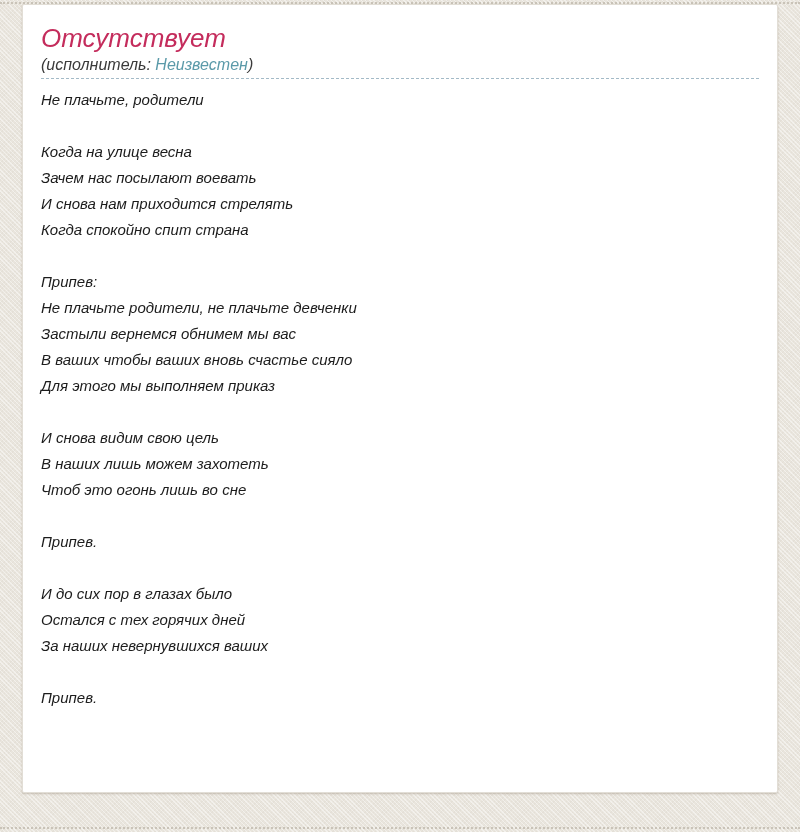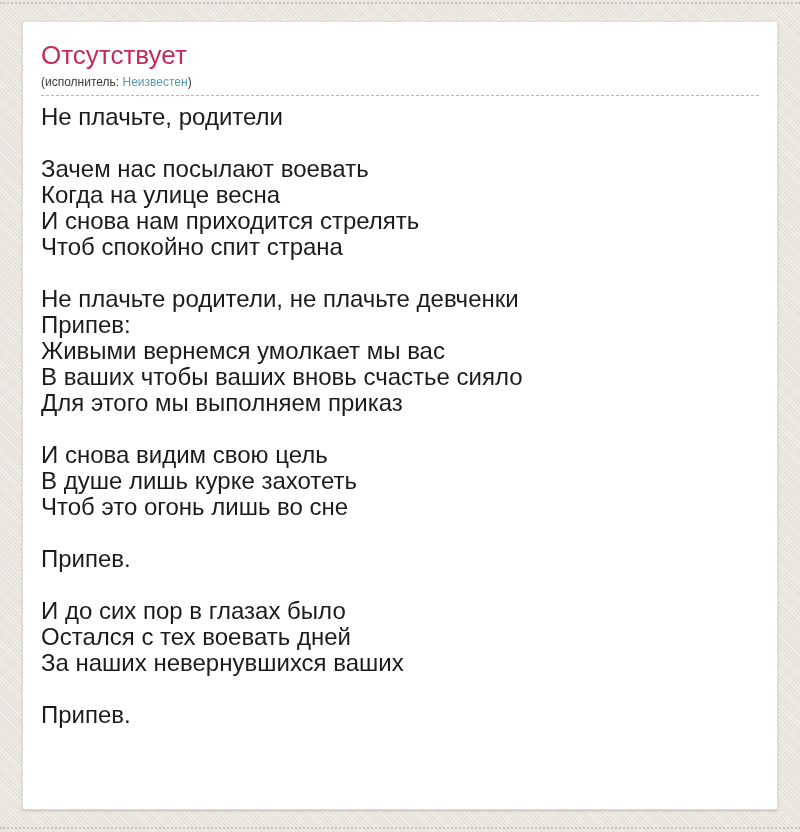--- a/index.html
+++ b/index.html
@@ -24,92 +24,93 @@
     position:relative;
   }
   .page-edge{
     position:absolute;left:0;right:0;height:0;
     border-top:2px dotted var(--edge-dots);
   }
   .page-edge.top{top:2px;}
   .page-edge.bottom{bottom:3px;}
   .card{
     position:absolute;
-    left:22px;top:21px;
+    left:22px;top:4px;
     width:756px;height:789px;
     background:var(--card-background);
     border:1px solid var(--card-border);
     border-radius:2px;
     box-shadow:0 1px 2px rgba(150,140,125,0.45);
     padding:18px 18px 0 18px;
     overflow:hidden;
+    font-style:italic;
   }
   .song-title{
     font-size:26px;
     font-weight:400;
     line-height:31px;
     color:var(--title-color);
     letter-spacing:0;
   }
   .artist-line{
-    font-size:12px;
+    font-size:16px;
     line-height:20px;
     color:var(--artist-label);
     margin-top:1px;
   }
   .artist-link{
     color:var(--artist-link);
     text-decoration:none;
     cursor:pointer;
   }
   .separator{
     height:0;
     border-top:1px dashed var(--separator);
     margin-top:3px;
   }
   .lyrics{
     margin-top:8px;
     color:var(--text);
   }
   .lyric-line{
-    font-size:24px;
+    font-size:15px;
     line-height:26px;
     min-height:26px;
     white-space:nowrap;
   }
 </style>
 </head>
 <body>
 
 <div class="page-edge top"></div>
 <div class="page-edge bottom"></div>
 
 <div class="card">
   <h1 class="song-title">Отсутствует</h1>
   <div class="artist-line"><span>(исполнитель: </span><a class="artist-link">Неизвестен</a><span>)</span></div>
   <div class="separator"></div>
   <div class="lyrics">
       <div class="lyric-line">Не плачьте, родители</div>
       <div class="lyric-line">&nbsp;</div>
+      <div class="lyric-line">Когда на улице весна</div>
       <div class="lyric-line">Зачем нас посылают воевать</div>
-      <div class="lyric-line">Когда на улице весна</div>
       <div class="lyric-line">И снова нам приходится стрелять</div>
-      <div class="lyric-line">Чтоб спокойно спит страна</div>
+      <div class="lyric-line">Когда спокойно спит страна</div>
       <div class="lyric-line">&nbsp;</div>
+      <div class="lyric-line">Припев:</div>
       <div class="lyric-line">Не плачьте родители, не плачьте девченки</div>
-      <div class="lyric-line">Припев:</div>
-      <div class="lyric-line">Живыми вернемся умолкает мы вас</div>
+      <div class="lyric-line">Застыли вернемся обнимем мы вас</div>
       <div class="lyric-line">В ваших чтобы ваших вновь счастье сияло</div>
       <div class="lyric-line">Для этого мы выполняем приказ</div>
       <div class="lyric-line">&nbsp;</div>
       <div class="lyric-line">И снова видим свою цель</div>
-      <div class="lyric-line">В душе лишь курке захотеть</div>
+      <div class="lyric-line">В наших лишь можем захотеть</div>
       <div class="lyric-line">Чтоб это огонь лишь во сне</div>
       <div class="lyric-line">&nbsp;</div>
       <div class="lyric-line">Припев.</div>
       <div class="lyric-line">&nbsp;</div>
       <div class="lyric-line">И до сих пор в глазах было</div>
-      <div class="lyric-line">Остался с тех воевать дней</div>
+      <div class="lyric-line">Остался с тех горячих дней</div>
       <div class="lyric-line">За наших невернувшихся ваших</div>
       <div class="lyric-line">&nbsp;</div>
       <div class="lyric-line">Припев.</div>
     </div>
 </div>
 
 </body></html>

